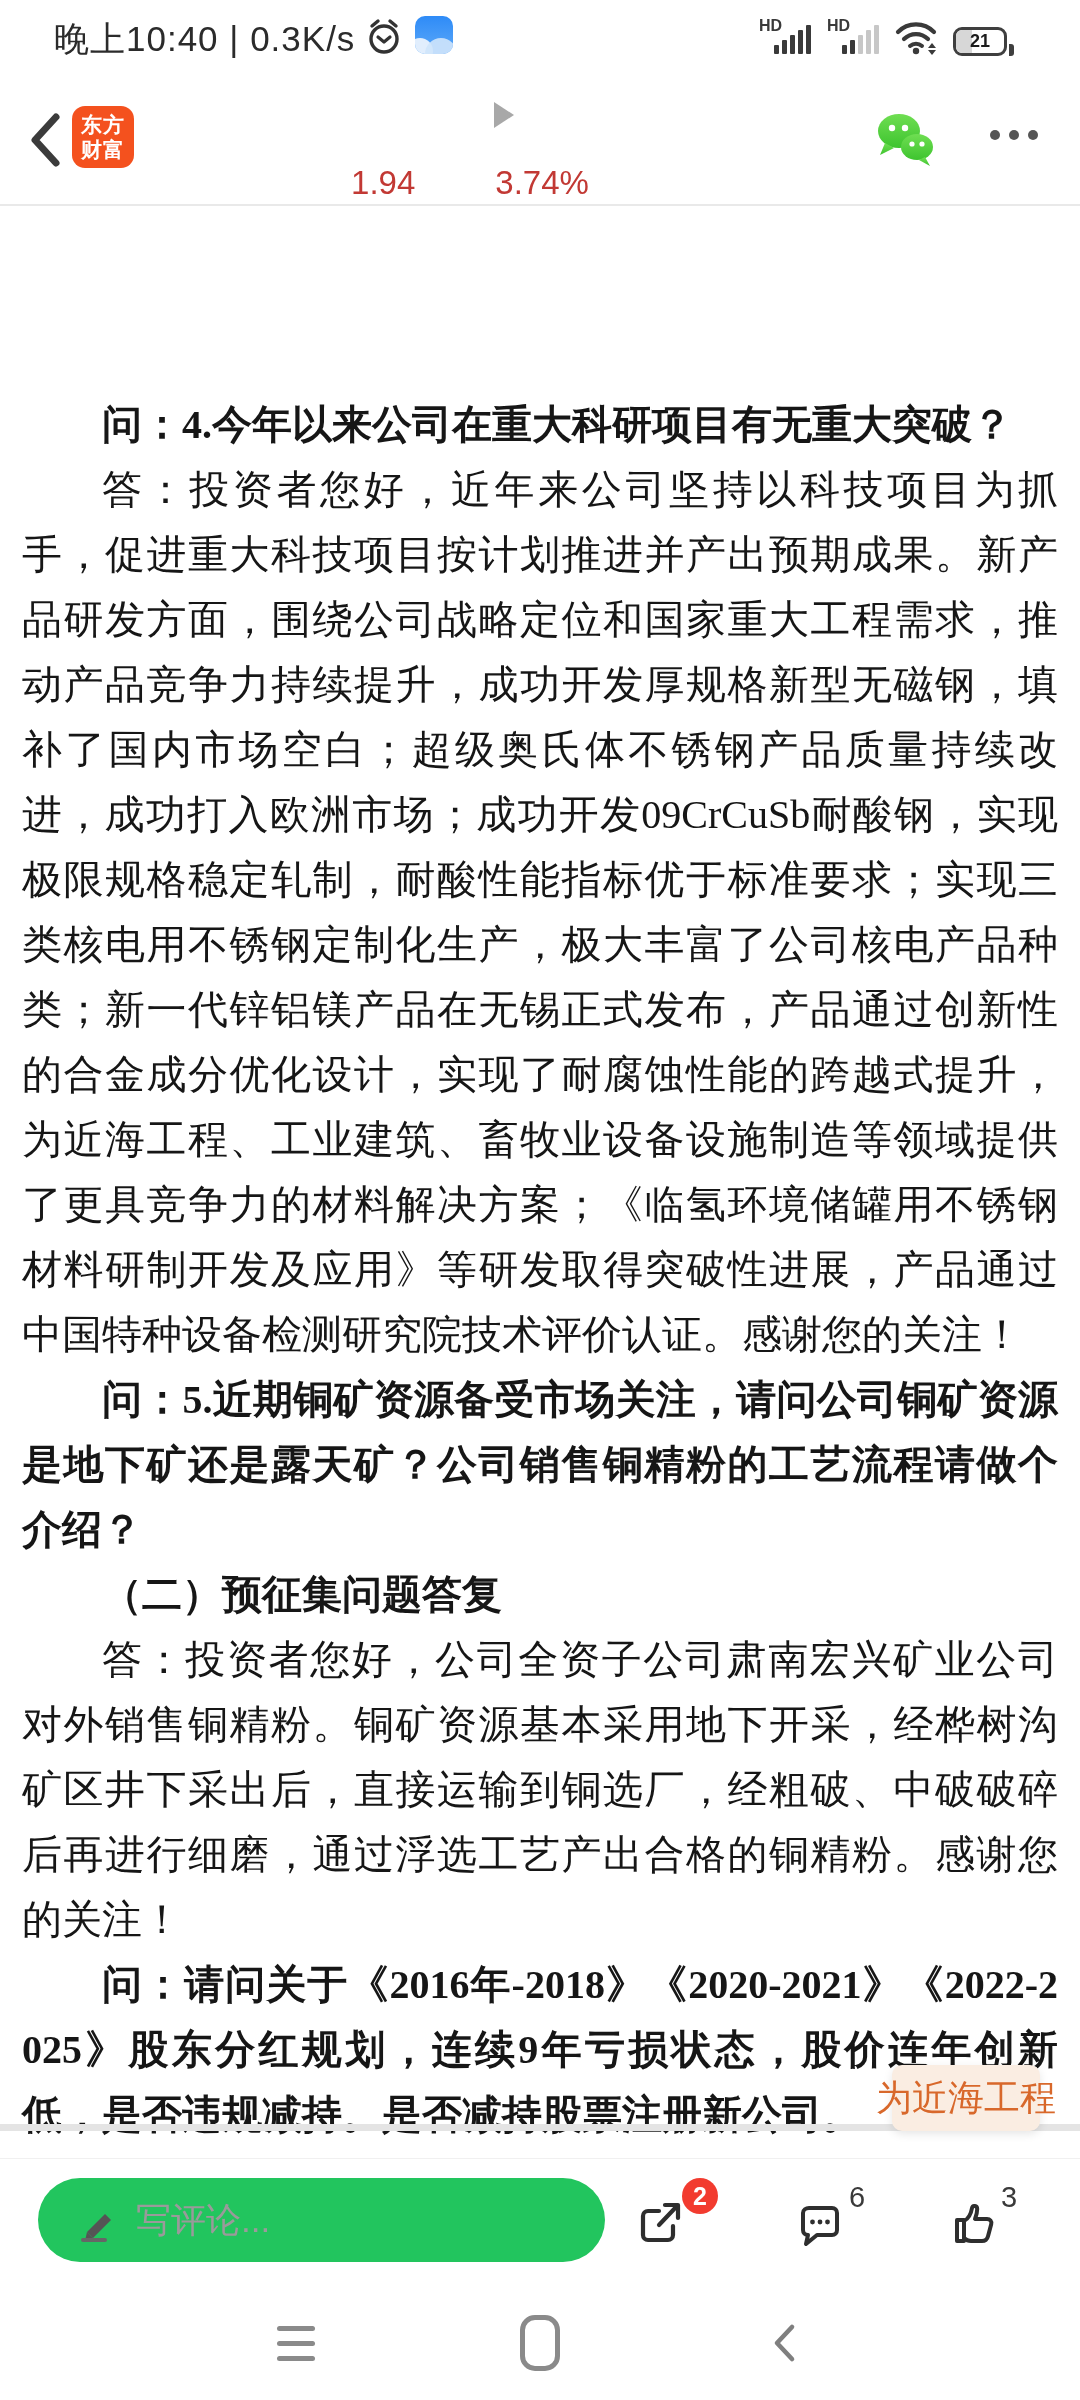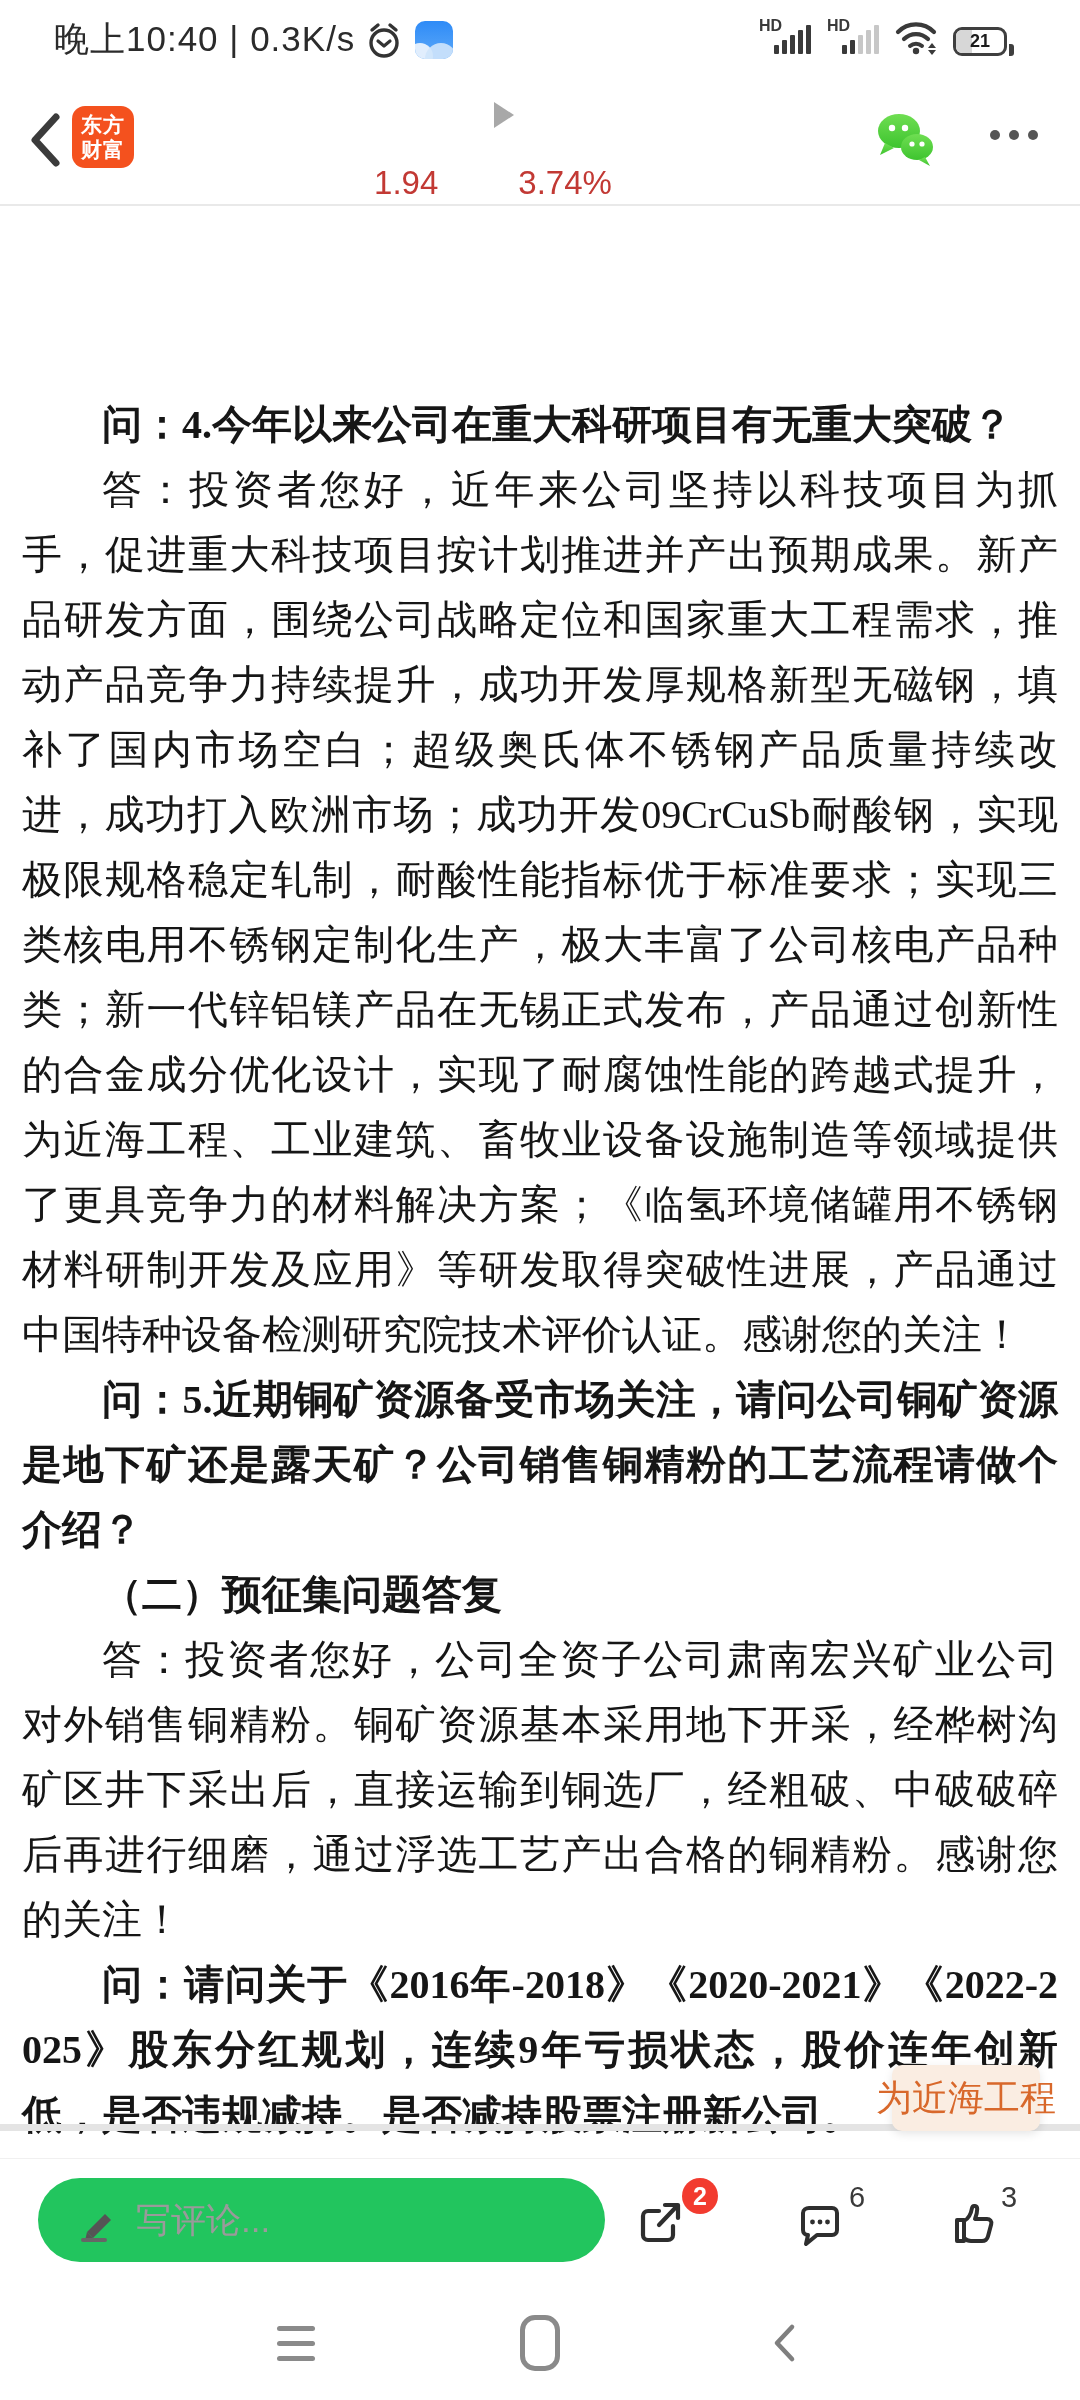--- a/index.html
+++ b/index.html
@@ -1,21 +1,21 @@
 <!DOCTYPE html>
 <html><head>
 <meta charset="utf-8">
 <style>
   html,body{margin:0;padding:0;background:#fff;}
   #screen{position:relative;width:1080px;height:2400px;background:#fff;overflow:hidden;
           font-family:"Liberation Sans","DejaVu Sans",sans-serif;}
 
   
   .status-bar{position:absolute;top:0;left:0;width:1080px;height:72px;}
-  .status-left{position:absolute;left:54px;top:16px;display:flex;align-items:center;}
+  .status-left{position:absolute;left:54px;top:16px;display:flex;align-items:flex-start;}
   .status-time{font-size:35px;color:#2b2b2b;font-weight:500;letter-spacing:1px;}
   .alarm-wrap{margin-left:10px;width:38px;height:40px;}
   .weather-ic{margin-left:12px;width:38px;height:38px;border-radius:10px;overflow:hidden;
               background:linear-gradient(180deg,#2E8BF7 0%,#4FA0F8 70%);position:relative;}
   .weather-ic .cl1{position:absolute;left:-8px;bottom:-10px;width:26px;height:26px;border-radius:50%;background:#E9F2FD;opacity:.95;}
   .weather-ic .cl2{position:absolute;left:10px;bottom:-16px;width:32px;height:32px;border-radius:50%;background:#CFE4FB;opacity:.9;}
   .status-right{position:absolute;right:66px;top:18px;display:flex;align-items:flex-end;}
   .sig-group{position:relative;width:54px;height:38px;margin-left:14px;}
   .sig-hd{position:absolute;top:0;left:0;font-size:16px;font-weight:bold;color:#3a3a3a;line-height:16px;}
   .sig-bars{position:absolute;bottom:2px;right:2px;display:flex;align-items:flex-end;}
@@ -30,21 +30,21 @@
 
   
   .app-header{position:absolute;top:72px;left:0;width:1080px;height:132px;background:#fff;border-bottom:2px solid #e9e9e9;}
   .back-btn{position:absolute;left:26px;top:40px;width:40px;height:56px;}
   .logo{position:absolute;left:72px;top:34px;width:62px;height:62px;border-radius:13px;background:#F4511E;
         display:flex;flex-direction:column;align-items:center;justify-content:center;}
   .logo span{color:#fff;font-size:21px;font-weight:bold;line-height:25px;letter-spacing:1px;}
   .title-row{position:absolute;left:496px;top:30px;transform:translateX(-50%);display:flex;align-items:center;white-space:nowrap;}
   .page-title{font-size:45px;font-weight:bold;color:#141414;letter-spacing:1px;}
   .title-tri{width:0;height:0;border-left:20px solid #a8a8a8;border-top:13px solid transparent;border-bottom:13px solid transparent;margin-left:16px;}
-  .price-row{position:absolute;left:493px;top:92px;transform:translateX(-50%);display:flex;white-space:nowrap;gap:48px;}
+  .price-row{position:absolute;left:470px;top:92px;transform:translateX(-50%);display:flex;white-space:nowrap;gap:48px;}
   .price,.chg{font-size:33px;color:#C23934;}
   .chg{margin-left:32px;}
   .wechat-btn{position:absolute;left:875px;top:40px;width:62px;height:56px;}
   .more-btn{position:absolute;left:990px;top:58px;display:flex;}
   .more-btn i{width:10px;height:10px;border-radius:50%;background:#555;margin-left:9px;}
   .more-btn i:first-child{margin-left:0;}
 
   
   .doc{position:absolute;top:206px;left:0;width:1080px;height:1950px;background:#fff;overflow:hidden;
        padding:186px 22px 0;box-sizing:border-box;}

